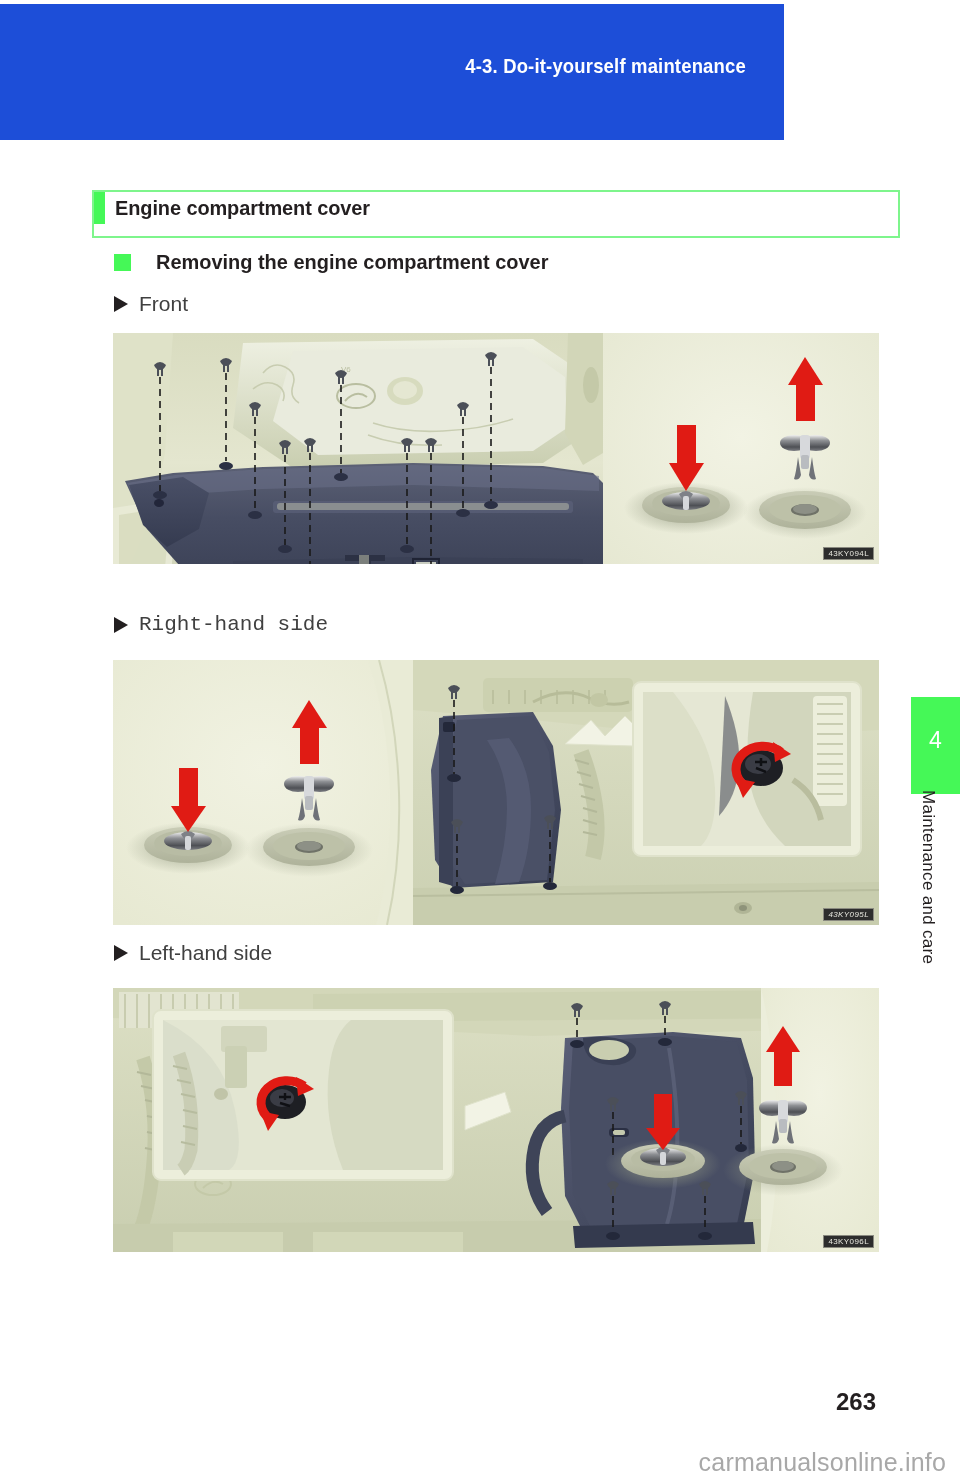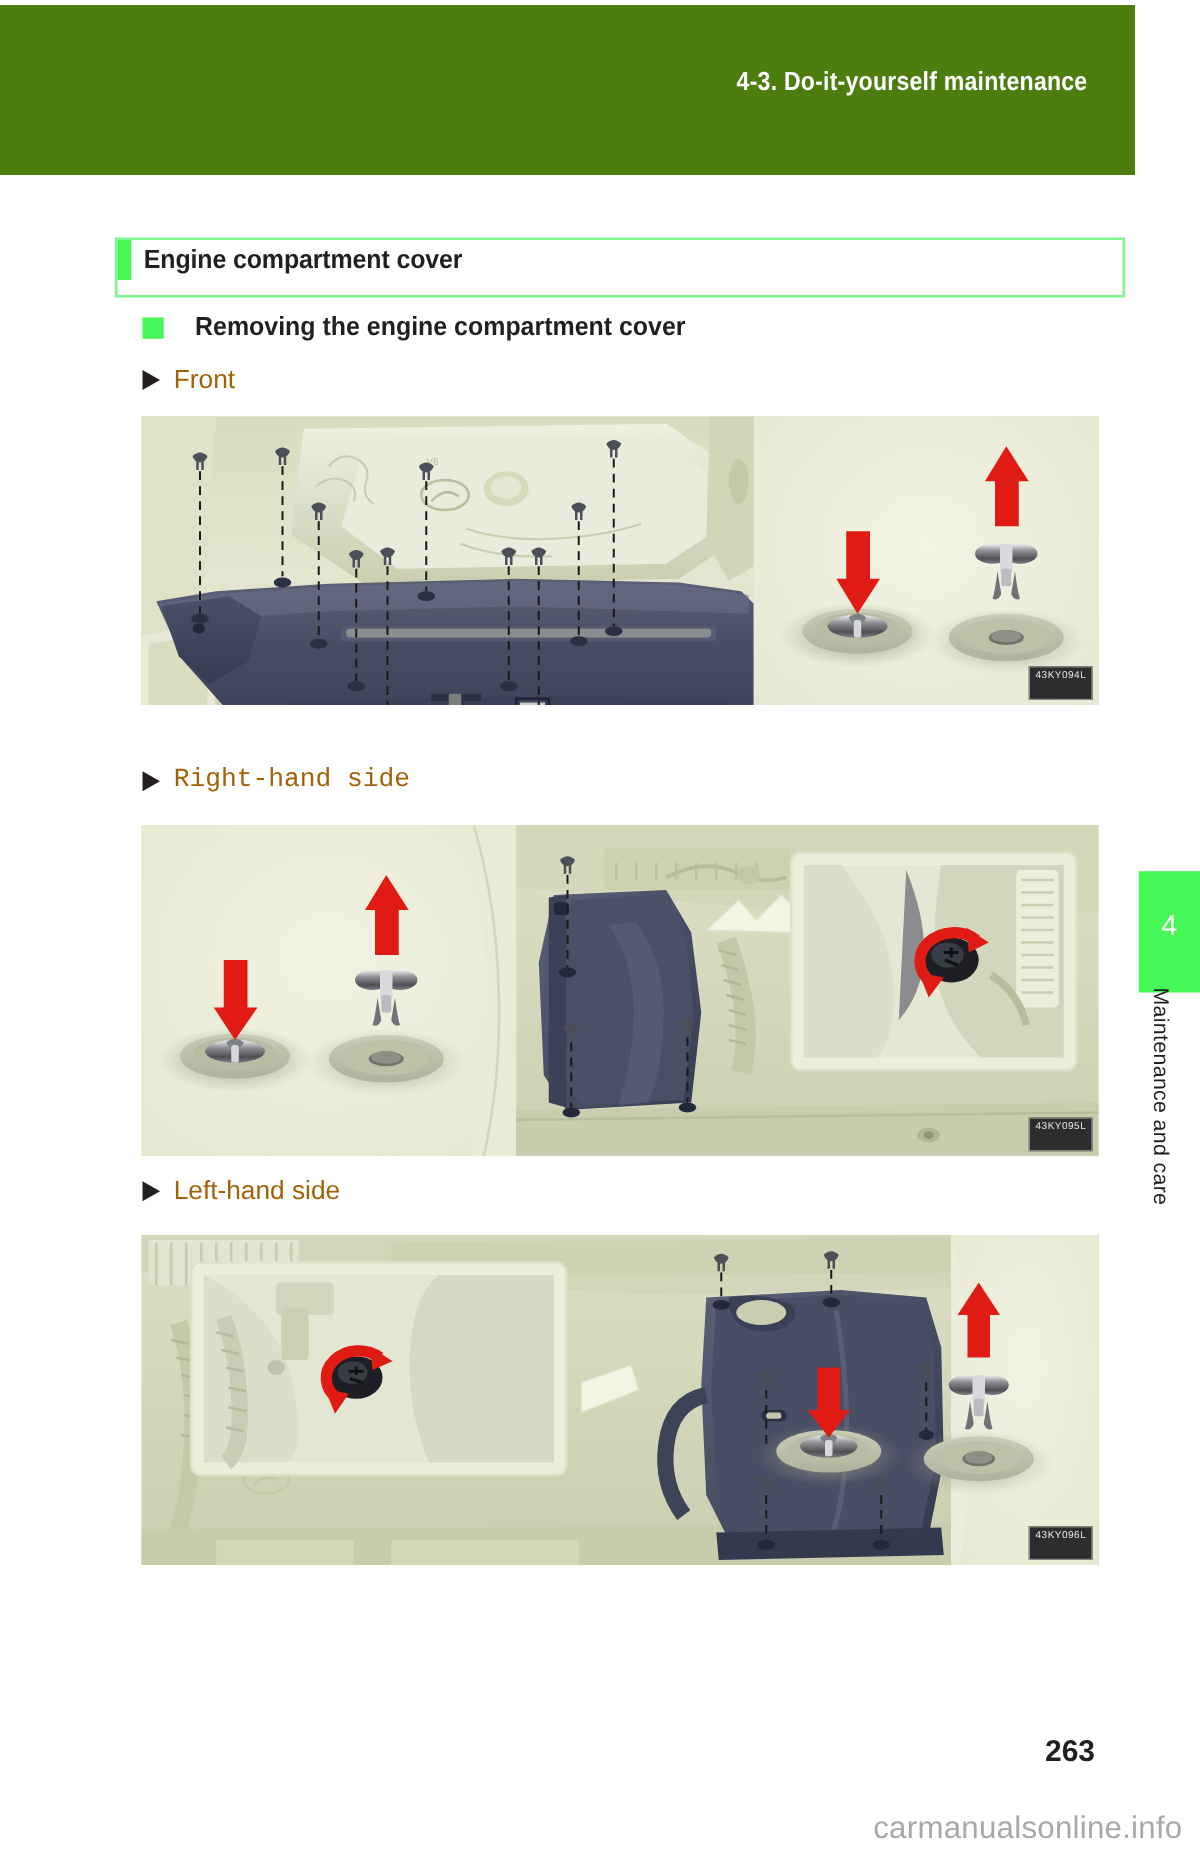--- a/index.html
+++ b/index.html
@@ -12,23 +12,23 @@
     height: 1484px;
     position: relative;
     font-family: "Liberation Sans", sans-serif;
     overflow: hidden;
   }
 
   
   .page-header {
     position: absolute;
     left: 0; top: 4px;
-    width: 908px;
+    width: 784px;
     height: 136px;
-    background: #4d7c0f;
+    background: #1d4ed8;
   }
   .page-header-title {
     position: absolute;
     right: 38px;
     top: 50px;
     color: #ffffff;
     font-size: 21px;
     font-weight: bold;
     letter-spacing: 0.2px;
     white-space: nowrap;
@@ -132,41 +132,41 @@
   }
   .tri-marker {
     width: 0; height: 0;
     border-left: 14px solid #231f20;
     border-top: 8px solid transparent;
     border-bottom: 8px solid transparent;
     flex: 0 0 auto;
   }
   .tri-text {
     font-size: 21px;
-    color: #a16207;
+    color: #404040;
     white-space: nowrap;
     font-weight: normal;
   }
 
   
   .figure {
     position: absolute;
     overflow: hidden;
     background: #eef0dc;
     border: 0;
   }
   .fig-code {
     position: absolute;
     right: 5px;
     bottom: 4px;
     background: #2d2d2d;
     color: #e8e8e0;
     font-size: 8px;
     letter-spacing: 0.4px;
-    padding: 1px 4px 15px 4px;
+    padding: 1px 4px 1px 4px;
     font-family: "Liberation Sans", sans-serif;
     border: 1px solid #8a8a80;
   }
 
   
   .page-number {
     position: absolute;
     left: 836px;
     top: 1388px;
     font-size: 24px;
@@ -443,21 +443,21 @@
     </g>
   </svg>
   <div class="fig-code">43KY094L</div>
 </div>
 
 <div class="tri-head" style="left:114px; top:613px;font-family:Liberation Mono, monospace;">
   <div class="tri-marker"></div>
   <div class="tri-text">Right-hand side</div>
 </div>
 
-<div class="figure" style="left:113px; top:660px; width:766px; height:265px;">
+<div class="figure" style="left:113px; top:660px; width:766px; height:265px;font-style:italic;">
   <svg width="766" height="265" viewBox="0 0 766 265">
     <defs>
       <radialGradient id="panelG2" cx="0.5" cy="0.4" r="0.75">
         <stop offset="0" stop-color="#f1f2e2"></stop>
         <stop offset="1" stop-color="#e7e9d2"></stop>
       </radialGradient>
       <radialGradient id="holeShadow2" cx="0.5" cy="0.5" r="0.5">
         <stop offset="0.45" stop-color="#9aa088"></stop>
         <stop offset="1" stop-color="#9aa088" stop-opacity="0"></stop>
       </radialGradient>

